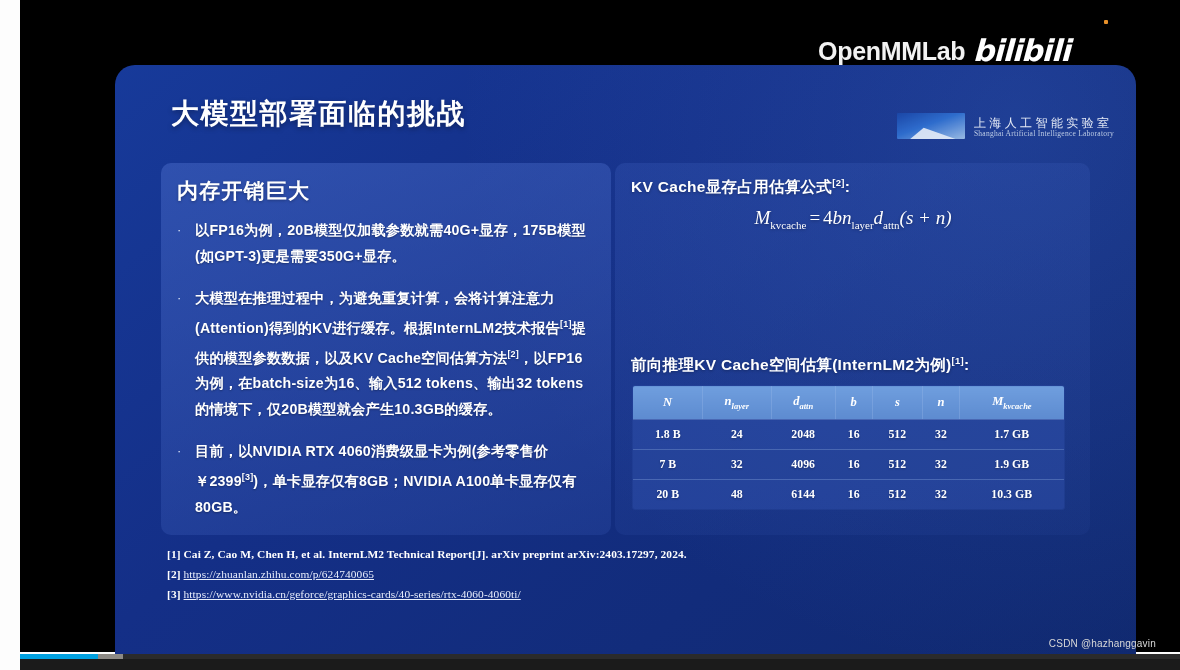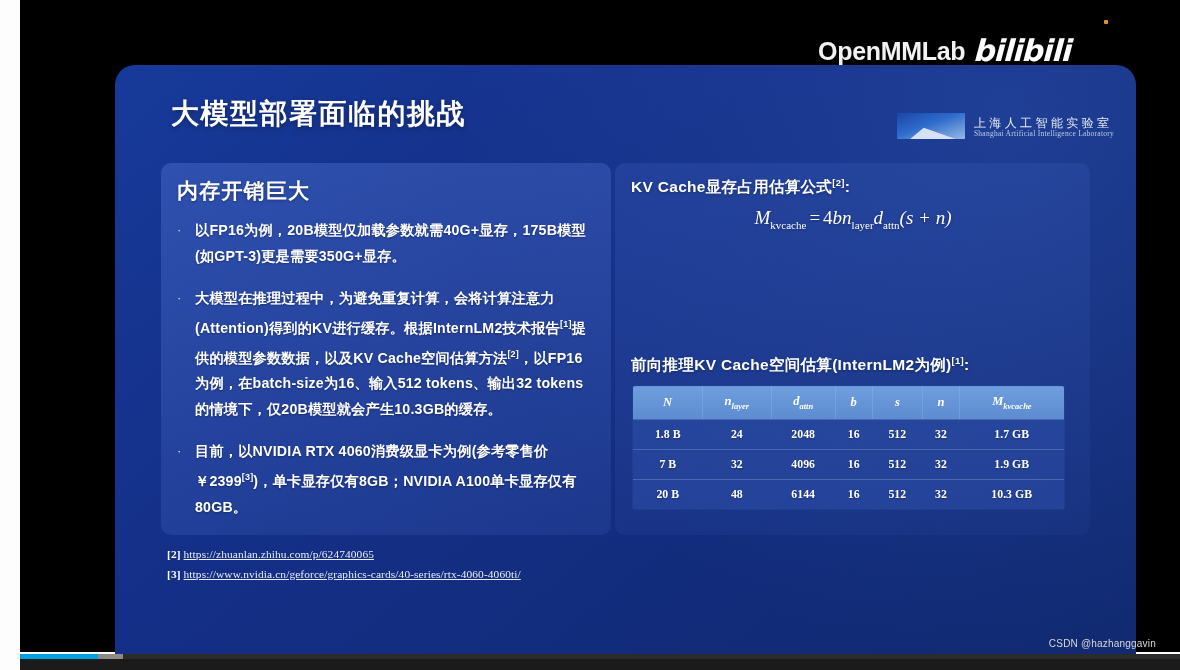--- a/index.html
+++ b/index.html
@@ -318,20 +318,21 @@
               <td>6144</td>
               <td>16</td>
               <td>512</td>
               <td>32</td>
               <td>10.3 GB</td>
             </tr>
           </tbody>
       </table>
 
       <div class="refs">
+          <div class="ref"><span class="tag">[1] </span><span class="">Cai Z, Cao M, Chen H, et al. InternLM2 Technical Report[J]. arXiv preprint arXiv:2403.17297, 2024.</span></div>
           <div class="ref"><span class="tag">[2] </span><span class="link">https://zhuanlan.zhihu.com/p/624740065</span></div>
           <div class="ref"><span class="tag">[3] </span><span class="link">https://www.nvidia.cn/geforce/graphics-cards/40-series/rtx-4060-4060ti/</span></div>
         </div>
 
     </div>
 
     <div class="watermark">CSDN @hazhanggavin</div>
 
   </div>
 

